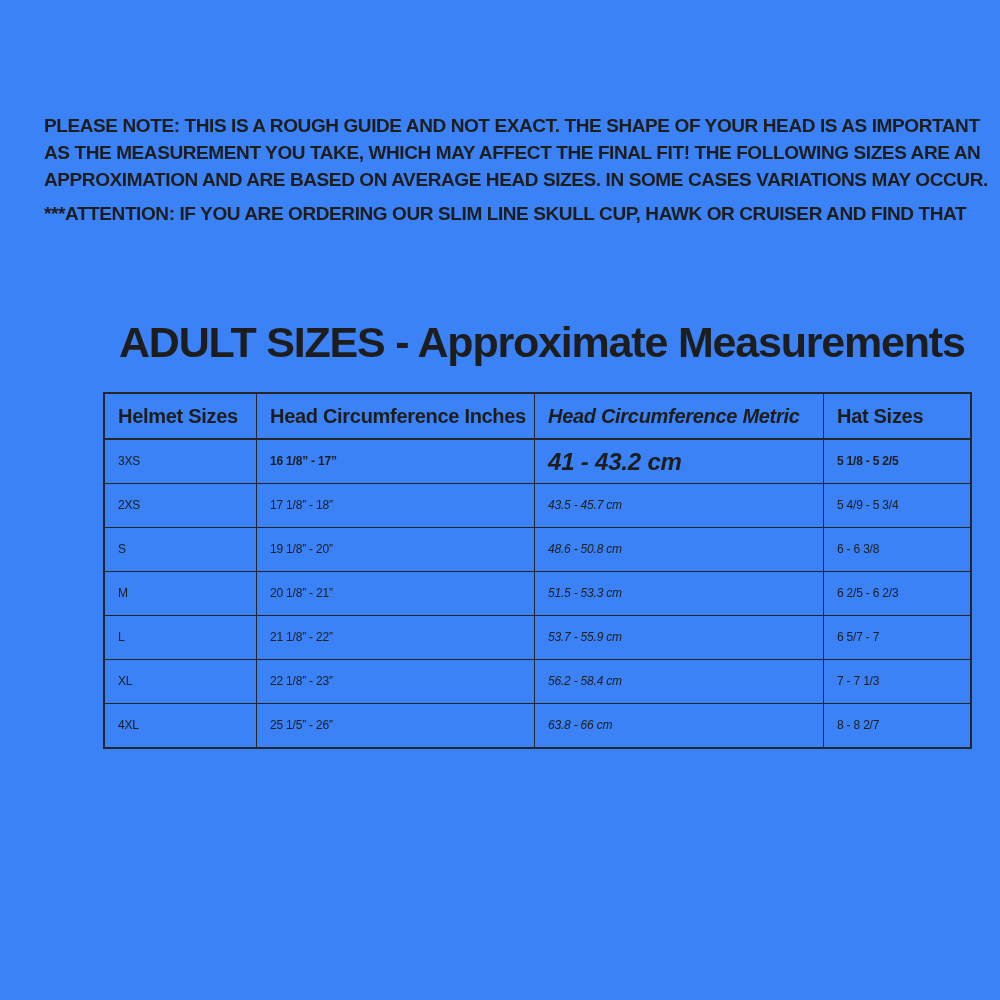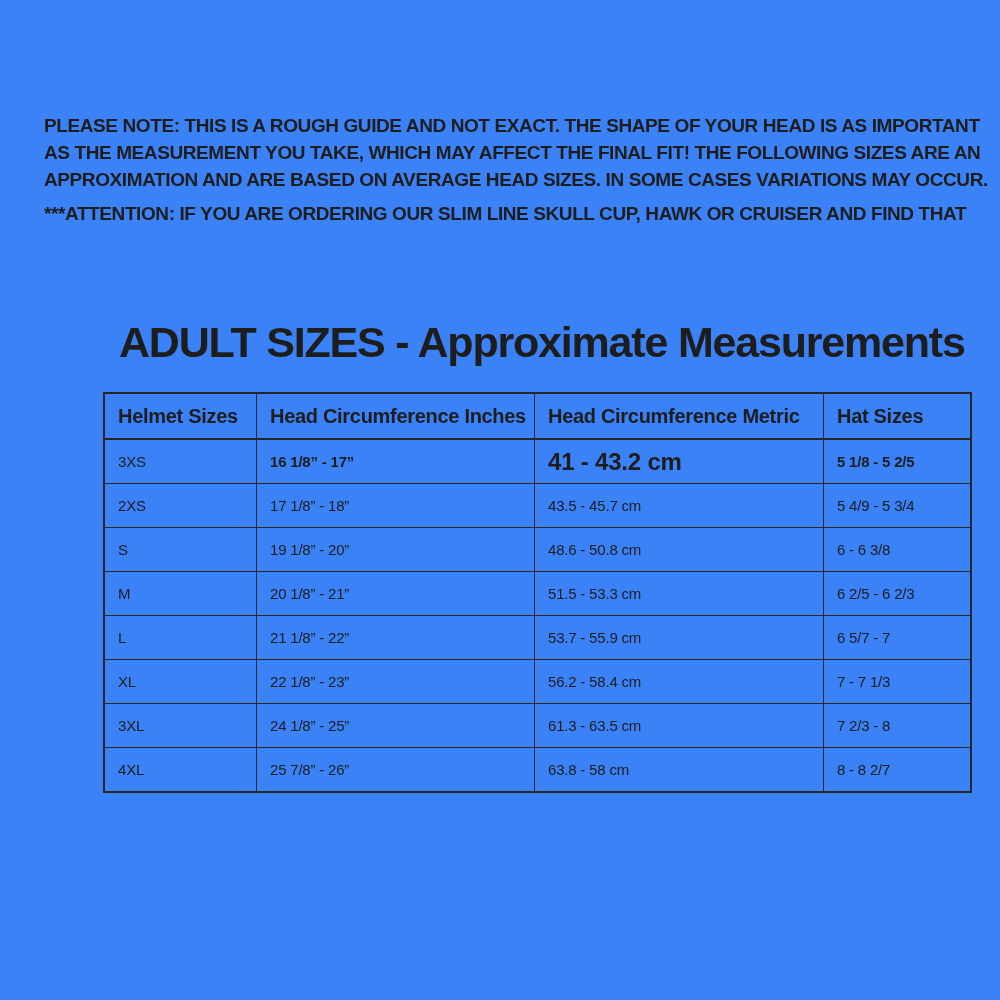--- a/index.html
+++ b/index.html
@@ -51,27 +51,27 @@
   }
   .size-table th {
     height: 44px;
     font-size: 20px;
     font-weight: 700;
     letter-spacing: -0.3px;
     border-bottom-width: 2px;
   }
   .size-table td {
     height: 43px;
-    font-size: 15px;
+    font-size: 12px;
     font-weight: 400;
     letter-spacing: -0.2px;
   }
   .col-helmet { width: 134px; }
   .col-inches { width: 260px; }
-  .col-metric { width: 271px; padding-left: 16px; }
+  .col-metric { width: 271px; padding-left: 16px; font-style: italic; }
   .col-hat    { width: 129px; }
   td.em     { font-weight: 700; }
   td.em-big { font-size: 24px; }
 </style>
 </head>
 <body>
 
 <div class="page" style="color: rgb(29, 29, 29); background: #3b82f6;">
 
   <div class="note note-1">
@@ -126,27 +126,21 @@
           <td class="col-metric">53.7 - 55.9 cm</td>
           <td class="col-hat">6 5/7 - 7</td>
         </tr>
         <tr>
           <td class="col-helmet">XL</td>
           <td class="col-inches">22 1/8” - 23”</td>
           <td class="col-metric">56.2 - 58.4 cm</td>
           <td class="col-hat">7 - 7 1/3</td>
         </tr>
         <tr>
-          <td class="col-helmet">3XL</td>
-          <td class="col-inches">24 1/8” - 25”</td>
-          <td class="col-metric">61.3 - 63.5 cm</td>
-          <td class="col-hat">7 2/3 - 8</td>
-        </tr>
-        <tr>
           <td class="col-helmet">4XL</td>
-          <td class="col-inches">25 7/8” - 26”</td>
-          <td class="col-metric">63.8 - 58 cm</td>
+          <td class="col-inches">25 1/5” - 26”</td>
+          <td class="col-metric">63.8 - 66 cm</td>
           <td class="col-hat">8 - 8 2/7</td>
         </tr>
       </tbody>
   </table>
 
 </div>
 
 </body></html>

